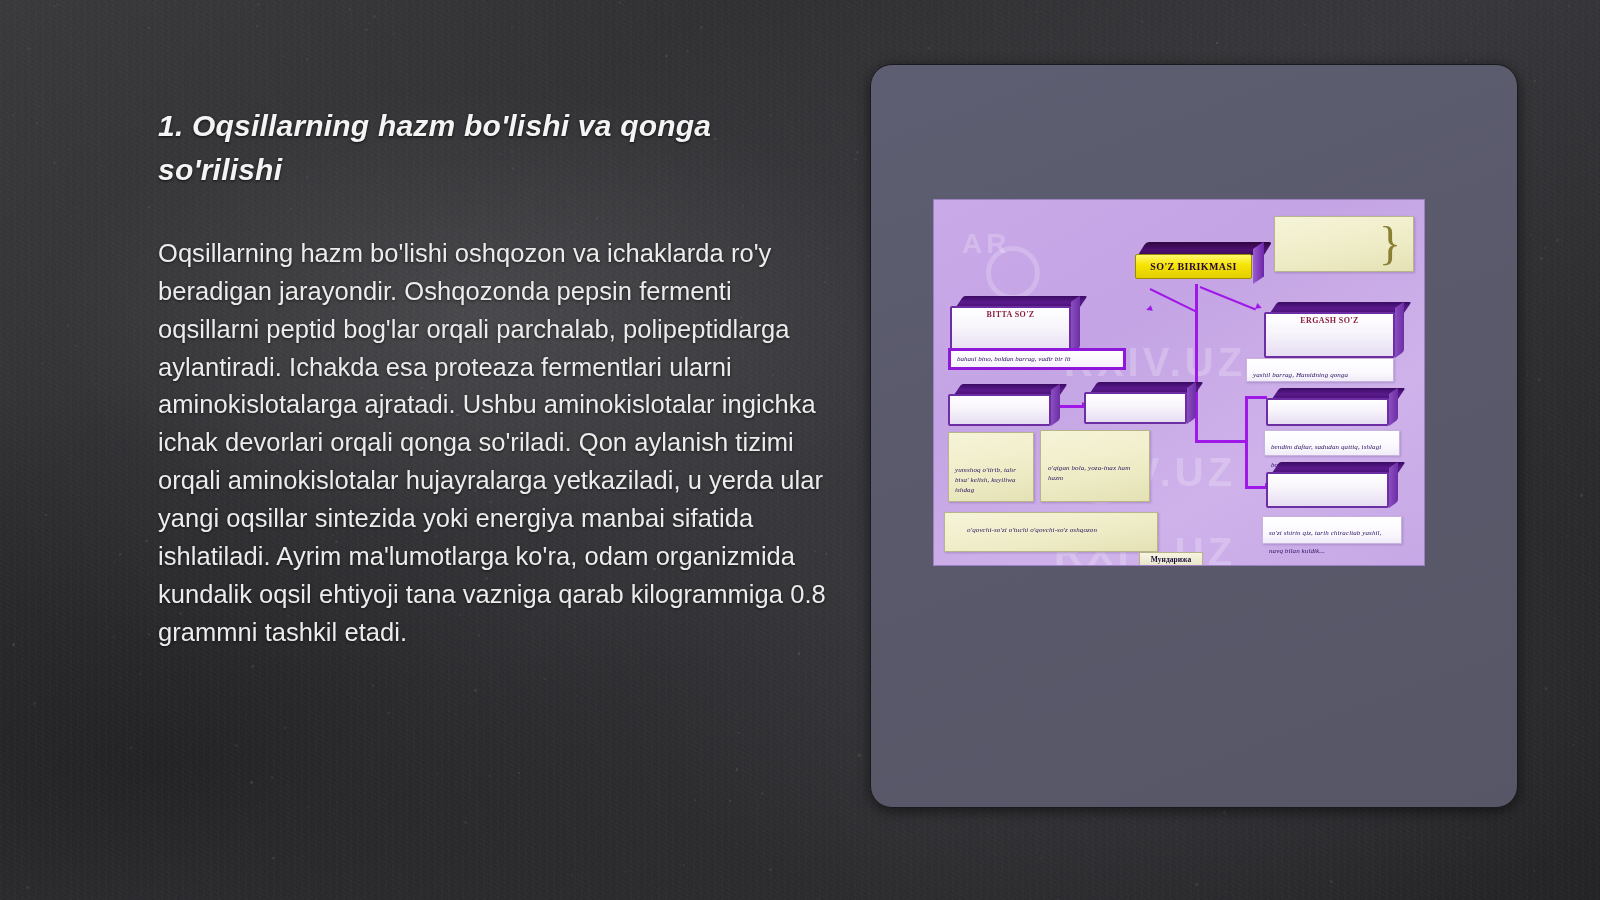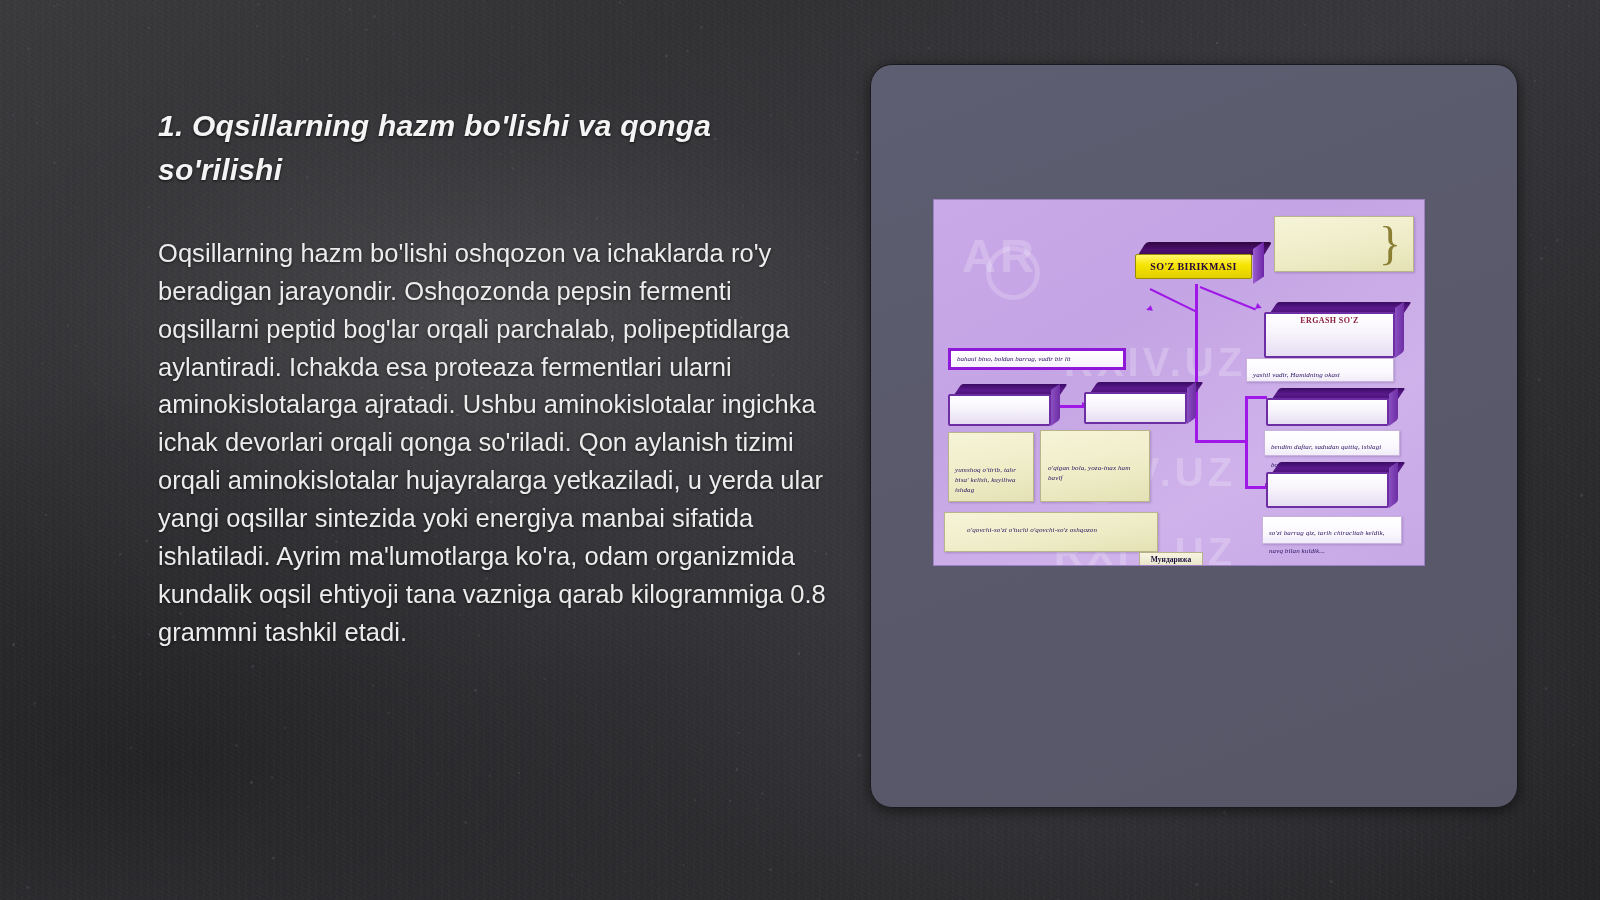--- a/index.html
+++ b/index.html
@@ -64,21 +64,21 @@
     background:linear-gradient(150deg,#c9a9e8 0%,#c4a4e4 35%,#cfb2ea 70%,#c6a8e6 100%);
     border:1px solid #9d7fc4;
     overflow:hidden;
     font-family:"Liberation Serif", serif;
   }
   #diagram .wm{
     position:absolute;color:rgba(255,255,255,.22);
     font-family:"Liberation Sans", sans-serif;font-weight:bold;
     letter-spacing:4px;pointer-events:none;user-select:none;
   }
-  #diagram .wm.a{left:28px;top:28px;font-size:47px;}
+  #diagram .wm.a{left:28px;top:28px;font-size:28px;}
   #diagram .wm.b{left:130px;top:140px;font-size:40px;}
   #diagram .wm.c{left:120px;top:250px;font-size:40px;}
   #diagram .wm.d{left:120px;top:330px;font-size:40px;}
   .wmring{
     position:absolute;width:44px;height:44px;border-radius:50%;
     border:5px solid rgba(255,255,255,.20);pointer-events:none;
   }
 
   
   .banner{
@@ -660,35 +660,42 @@
     <div class="arrowhead ah-right" style="left:254px;top:202px;"></div>
 
     <div id="node-center">
       <div class="lid"></div>
       <div class="side"></div>
       <div class="face">
         <span class="lbl">SO'Z BIRIKMASI</span>
       </div>
     </div>
 
+    <div class="pbox" style="left:16px;top:96px;width:130px;height:58px;">
+      <div class="lid"></div>
+      <div class="side"></div>
+      <div class="face">
+        <span class="lbl">BITTA SO'Z</span>
+      </div>
+    </div>
 
     <div class="pbox" style="left:330px;top:102px;width:140px;height:56px;">
       <div class="lid"></div>
       <div class="side"></div>
       <div class="face">
         <span class="lbl">ERGASH SO'Z</span>
       </div>
     </div>
 
     <div id="card-violet">
       <span class="txt">bahaul bino, boldan barrag, vadir bir lit</span>
     </div>
 
     <div class="note" style="left:312px;top:158px;width:148px;height:24px;">
-      <span class="txt">yashil vadir, Hamidning okasi</span>
+      <span class="txt">yashil barrag, Hamidning qonga</span>
     </div>
 
     <div class="pbox" style="left:14px;top:184px;width:112px;height:42px;">
       <div class="lid"></div>
       <div class="side"></div>
       <div class="face"></div>
     </div>
     <div class="pbox" style="left:150px;top:182px;width:112px;height:42px;">
       <div class="lid"></div>
       <div class="side"></div>
@@ -708,26 +715,26 @@
     <div class="pbox" style="left:332px;top:262px;width:132px;height:46px;">
       <div class="lid"></div>
       <div class="side"></div>
       <div class="face"></div>
     </div>
 
     <div class="cream" style="left:14px;top:232px;width:86px;height:70px;">
       <span class="txt" style="left:6px;bottom:6px;right:5px;">yumshoq o'tirib, tahr bisa' kelish, kuyiliwa ishdag</span>
     </div>
     <div class="cream" style="left:106px;top:230px;width:110px;height:72px;">
-      <span class="txt" style="left:7px;bottom:18px;right:6px;">o'qigan bola, yoza-inax ham bavlf</span>
+      <span class="txt" style="left:7px;bottom:18px;right:6px;">o'qigan bola, yoza-inax ham hazm</span>
     </div>
     <div class="cream" style="left:10px;top:312px;width:214px;height:40px;">
       <span class="txt" style="left:22px;top:12px;right:8px;">o'qovchi-so'zi o'tuchi o'qovchi-so'z oshqozon</span>
     </div>
 
     <div class="note" style="left:328px;top:316px;width:140px;height:28px;">
-      <span class="txt">so'zi barrag qiz, tarih chiracltab keldik, navq bilan kuldik...</span>
+      <span class="txt">so'zi shirin qiz, tarih chiracltab yashil, navq bilan kuldik...</span>
     </div>
 
     <div id="caption-chip">Мундарижа</div>
 
   </div>
 </div>
 
 </body></html>

